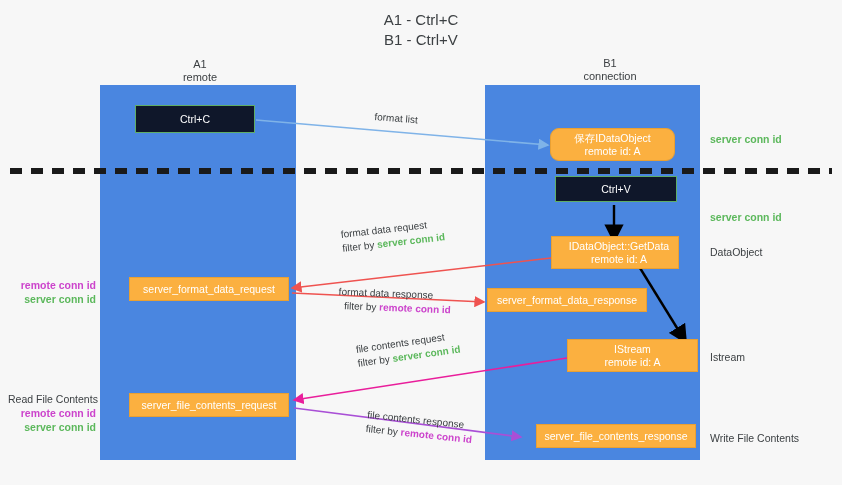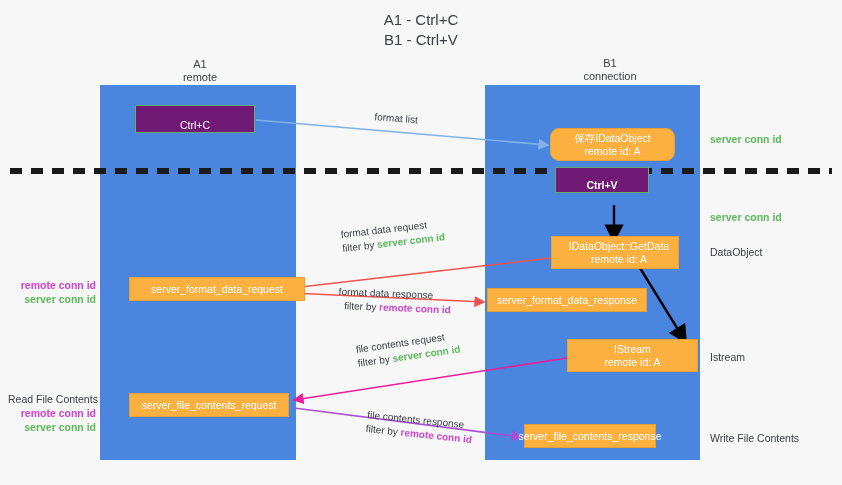--- a/index.html
+++ b/index.html
@@ -59,21 +59,21 @@
     display: flex;
     flex-direction: column;
     align-items: center;
     justify-content: center;
     text-align: center;
     color: #ffffff;
     font-size: 10.5px;
     line-height: 13px;
     border: 1px solid rgba(0,0,0,0.12);
   }
-  .node.green { background: #701a75; border-color: #5fae66; justify-content: flex-end; }
+  .node.green { background: #0f172a; border-color: #5fae66; }
   .node.orange { background: #fbb040; border-color: #e9a033; }
 
   .edge-label {
     position: absolute;
     font-size: 10px;
     line-height: 14px;
     color: #3c4043;
     white-space: nowrap;
   }
   .edge-label.rot {
@@ -158,47 +158,47 @@
 
   <div class="node green" style="left:135px; top:105px; width:120px; height:28px;">
     <span>Ctrl+C</span>
   </div>
 
   <div class="node orange" style="left:550px; top:128px; width:125px; height:33px;border-radius:9px;">
     <span>保存IDataObject</span>
     <span>remote id: A</span>
   </div>
 
-  <div class="node green" style="left:555px; top:167px; width:94px; height:26px;font-weight:bold;">
+  <div class="node green" style="left:555px; top:176px; width:122px; height:26px;">
     <span>Ctrl+V</span>
   </div>
 
   <div class="node orange" style="left:551px; top:236px; width:128px; height:33px;padding-left:8px;">
     <span>IDataObject::GetData</span>
     <span>remote id: A</span>
   </div>
 
   <div class="node orange" style="left:567px; top:339px; width:131px; height:33px;">
     <span>IStream</span>
     <span>remote id: A</span>
   </div>
 
-  <div class="node orange" style="left:129px; top:277px; width:176px; height:24px;">
+  <div class="node orange" style="left:129px; top:277px; width:160px; height:24px;">
     <span>server_format_data_request</span>
   </div>
 
   <div class="node orange" style="left:129px; top:393px; width:160px; height:24px;">
     <span>server_file_contents_request</span>
   </div>
 
   <div class="node orange" style="left:487px; top:288px; width:160px; height:24px;">
     <span>server_format_data_response</span>
   </div>
 
-  <div class="node orange" style="left:524px; top:424px; width:132px; height:24px;">
+  <div class="node orange" style="left:536px; top:424px; width:160px; height:24px;">
     <span>server_file_contents_response</span>
   </div>
 
   <div class="edge-label rot" style="left:375px; top:110px; transform: rotate(4.5deg);">
     <span>format list</span>
   </div>
 
   <div class="edge-label rot" style="left:340px; top:228px; transform: rotate(-6.5deg);">
     <div>format data request</div>
     <div>

